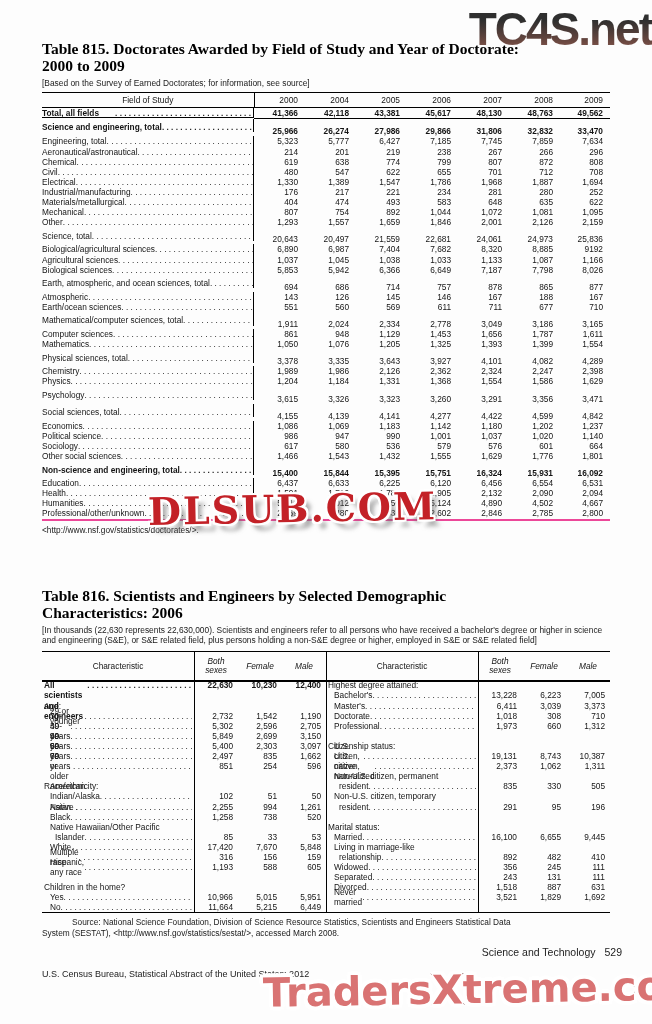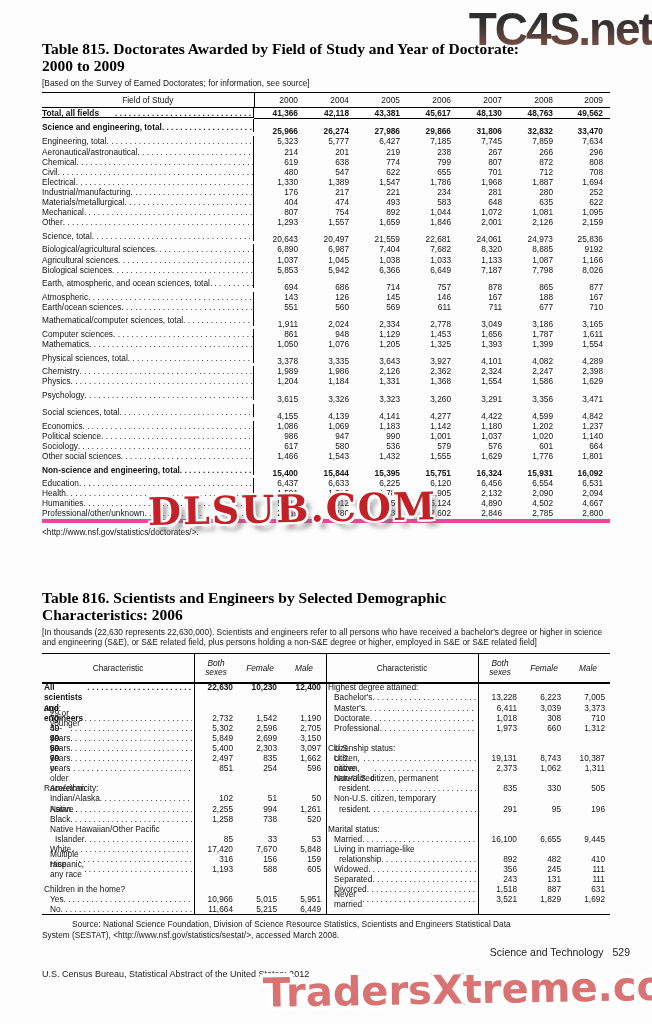--- a/index.html
+++ b/index.html
@@ -6,21 +6,21 @@
   .page{position:relative;width:652px;height:1024px;background:#fdfdfd;overflow:hidden;
         font-family:"Liberation Sans",sans-serif;color:#141414;}
   .content{position:absolute;left:42px;top:40px;width:568px;}
 
   
   .ttl{font-family:"Liberation Serif",serif;font-weight:bold;font-size:15.5px;line-height:17px;color:#000;}
   .note{font-size:8.4px;line-height:10.3px;margin:4px 0 4px 0;color:#1a1a1a;}
 
   
   table.t815{width:568px;border-collapse:collapse;table-layout:fixed;font-size:8.3px;
-             border-bottom:4px solid #ec4899;margin-top:2px;}
+             border-bottom:2px solid #ec4899;margin-top:2px;}
   table.t815 th{font-weight:normal;font-size:8.4px;border-top:1.2px solid #000;border-bottom:1px solid #000;
                 padding:2px 0;}
   table.t815 th.lbl{text-align:center;}
   table.t815 th.num{text-align:right;padding-right:7px;}
   table.t815 td{padding:0;line-height:10.1px;height:10.1px;vertical-align:bottom;}
   table.t815 td.lbl{border-right:1px solid #000;}
   table.t815 th.lbl{border-right:1px solid #000;}
   table.t815 td.num{text-align:right;padding-right:7px;white-space:nowrap;}
   tr.b{font-weight:bold;}
   tr.g td{padding-top:3.5px;height:13.6px;}
@@ -45,21 +45,21 @@
   .hc-lbl{width:152px;text-align:center;box-sizing:border-box;}
   .hc{width:44px;text-align:center;line-height:9.5px;box-sizing:border-box;font-style:italic;}
   .r{display:flex;height:10.1px;line-height:10.1px;}
   .r.b{font-weight:bold;}
   .r .lbl{width:152px;display:flex;box-sizing:border-box;padding-right:2px;border:none;}
   .r .num{width:44px;text-align:right;padding-right:5px;box-sizing:border-box;white-space:nowrap;}
   .r.blank{height:10.1px;}
   .half .ind0{padding-left:2px;}.half .ind1{padding-left:8px;align-items:center;}.half .ind2{padding-left:13px;}
 
   
-  .foot-right{position:absolute;top:946px;right:22px;font-size:10.5px;color:#222;}
+  .foot-right{position:absolute;top:946px;right:30px;font-size:10.5px;color:#222;}
   .foot-right .pg{margin-left:9px;}
   .foot-left{position:absolute;top:969px;left:42px;font-size:9px;color:#222;}
 
   
   .wm-tc4s{position:absolute;top:2px;right:0px;font-size:46px;font-weight:900;letter-spacing:-2px;
            font-family:"Liberation Sans",sans-serif;
            background:linear-gradient(#2f2f2f 35%,#6e4a42 75%,#9b6a5e 95%);
            -webkit-background-clip:text;background-clip:text;color:transparent;
            transform:scaleY(1.02);}
   .wm-dlsub{position:absolute;left:148px;top:486px;font-size:38px;font-weight:bold;letter-spacing:2px;

